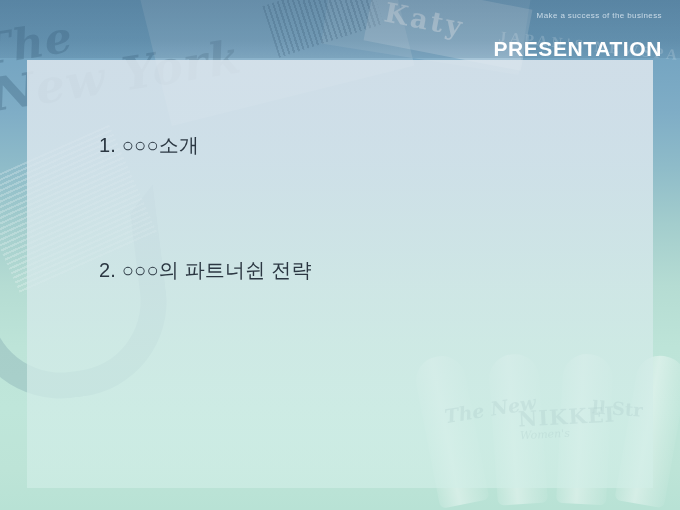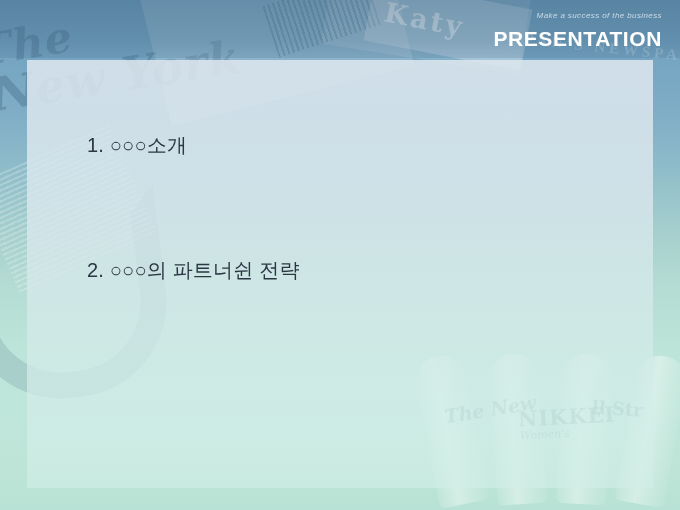--- a/index.html
+++ b/index.html
@@ -234,22 +234,21 @@
     position: absolute;
     right: 18px;
     top: 12px;
     text-align: right;
     line-height: 1;
   }
   .brand-tagline {
     font-size: 8px;
     letter-spacing: 0.4px;
     color: rgba(226, 238, 246, 0.80);
-    margin-bottom: 8px;
-    font-style: italic;
+    margin-bottom: 18px;
   }
   .brand-title {
     font-size: 21px;
     font-weight: 700;
     letter-spacing: 0.6px;
     color: #ffffff;
   }
 
   
   .slide-title {
@@ -274,21 +273,21 @@
         rgba(222, 231, 238, 0.86) 0%,
         rgba(219, 231, 238, 0.84) 22%,
         rgba(214, 232, 235, 0.80) 45%,
         rgba(211, 235, 232, 0.76) 68%,
         rgba(210, 238, 232, 0.70) 88%,
         rgba(209, 238, 231, 0.66) 100%);
   }
 
   .toc-list {
     position: absolute;
-    left: 60px;
+    left: 72px;
     top: 72px;
     right: 20px;
   }
   .toc-item {
     font-size: 20px;
     color: #2b3742;
     letter-spacing: 0.2px;
     margin-bottom: 98px;
     white-space: nowrap;
   }

